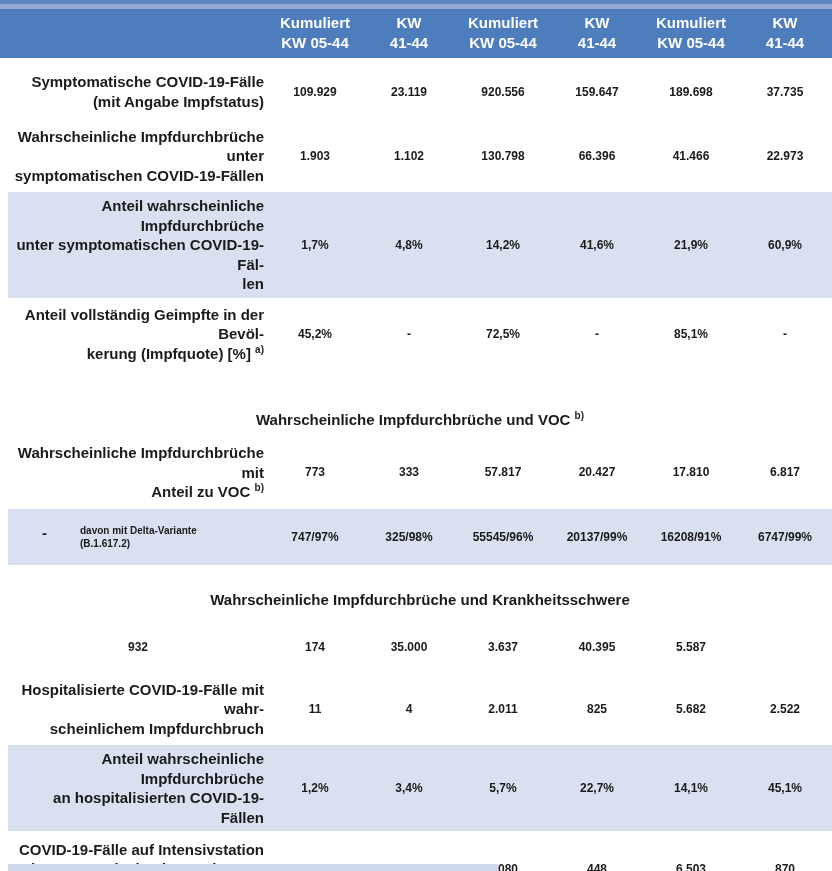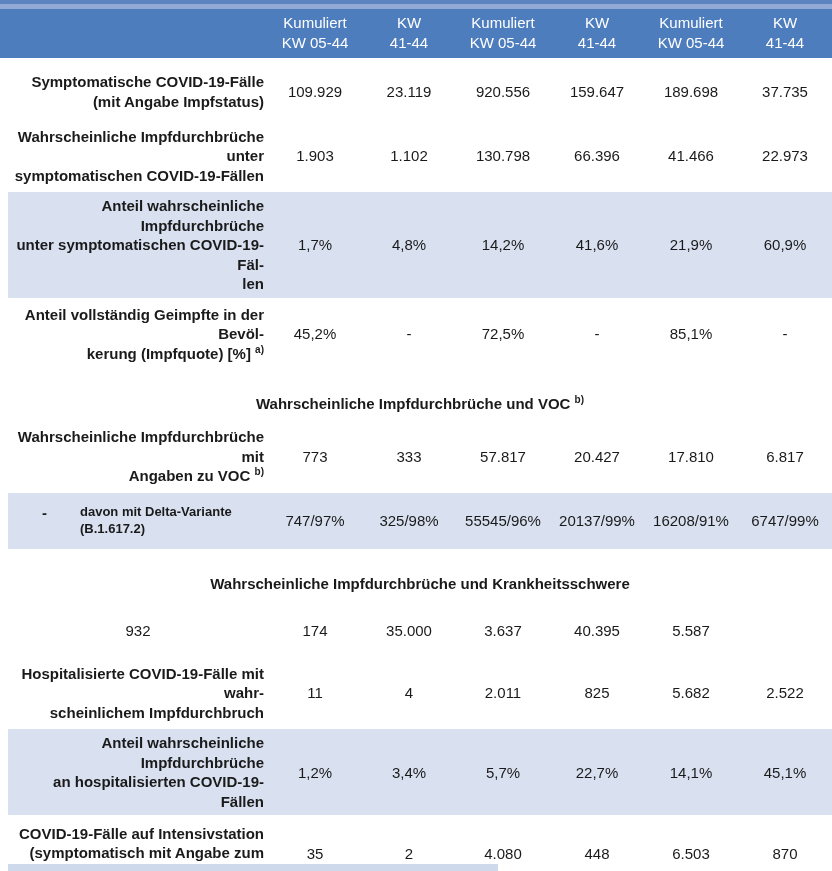--- a/index.html
+++ b/index.html
@@ -22,55 +22,55 @@
   .strip-light{width:832px;height:5px;background:var(--light-strip);}
   .header-band{width:832px;background:var(--header-bg);}
   .grid{
     display:grid;
     grid-template-columns:260px repeat(6,94px);
     margin-left:8px;width:824px;
     align-items:center;
   }
   .header-band .grid{min-height:47px;}
   .hcell{
-    color:var(--header-text);font-weight:normal;font-size:15px;line-height:1.35;
+    color:var(--header-text);font-weight:bold;font-size:15px;line-height:1.35;
     text-align:center;white-space:pre-line;padding:4px 0;
   }
   .row{min-height:52px;margin-bottom:3px;}
   .row.highlight{background:var(--row-highlight);}
   .label{
     font-weight:bold;font-size:15px;line-height:1.3;
     padding:4px 4px 4px 3px;white-space:pre-line;text-align:right;
   }
   .label sup,.section-title sup{
     font-size:10px;font-weight:bold;vertical-align:super;line-height:0;
   }
   .val{
-    font-size:15px;text-align:center;padding:2px 0;
+    font-size:12px;text-align:center;padding:2px 0;font-weight:bold;
   }
   .r0{min-height:56px;margin-top:6px;}
   .r1{min-height:54px;}
   .r2{min-height:60px;}
   .r3{min-height:56px;}
   .r4{min-height:52px;}
   .r5{min-height:56px;}
   .r6{min-height:52px;}
   .r7{min-height:50px;}
   .r8{min-height:52px;}
   .r9{min-height:70px;}
   .section-title{
     text-align:center;font-weight:bold;font-size:15px;
     margin-left:8px;width:824px;height:22px;line-height:22px;
   }
-  .sec1{margin-top:26px;margin-bottom:8px;}
+  .sec1{margin-top:42px;margin-bottom:8px;}
   .sec2{margin-top:24px;margin-bottom:10px;}
   .dash-label{display:flex;align-items:flex-start;padding:4px 0;}
   .dash{font-weight:bold;font-size:15px;margin-left:34px;width:38px;}
   .dash-text{
-    font-weight:bold;font-size:13px;line-height:1.3;max-width:185px;white-space:pre-line;
+    font-weight:bold;font-size:10px;line-height:1.3;max-width:185px;white-space:pre-line;
   }
   .bottom-bar{
     position:absolute;left:8px;bottom:0;width:490px;height:7px;
     background:var(--bottom-bar);
   }
 </style>
 </head>
 <body>
 
 <div class="strip-top"></div>
@@ -136,21 +136,21 @@
   <div class="val">72,5%</div>
   <div class="val">-</div>
   <div class="val">85,1%</div>
   <div class="val">-</div>
 </div>
 
 <div class="section-title sec1"><span>Wahrscheinliche Impfdurchbrüche und VOC </span><sup>b)</sup></div>
 
 <div class="grid row r4">
   <div class="label"><span>Wahrscheinliche Impfdurchbrüche mit
-Angaben zu VOC </span><sup>b)</sup></div>
+Anteil zu VOC </span><sup>b)</sup></div>
   <div class="val">773</div>
   <div class="val">333</div>
   <div class="val">57.817</div>
   <div class="val">20.427</div>
   <div class="val">17.810</div>
   <div class="val">6.817</div>
 </div>
 
 <div class="grid row r5 highlight">
   <div class="dash-label">

